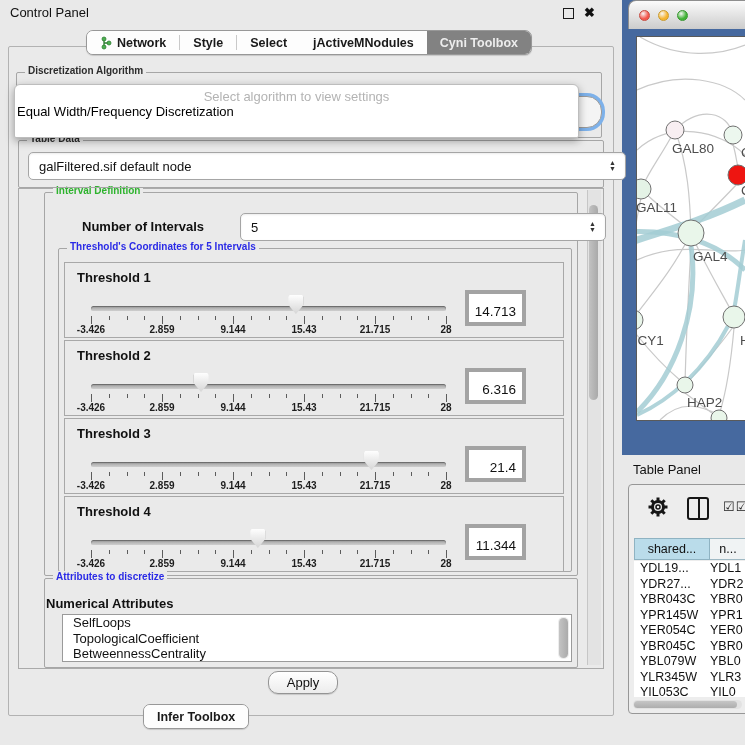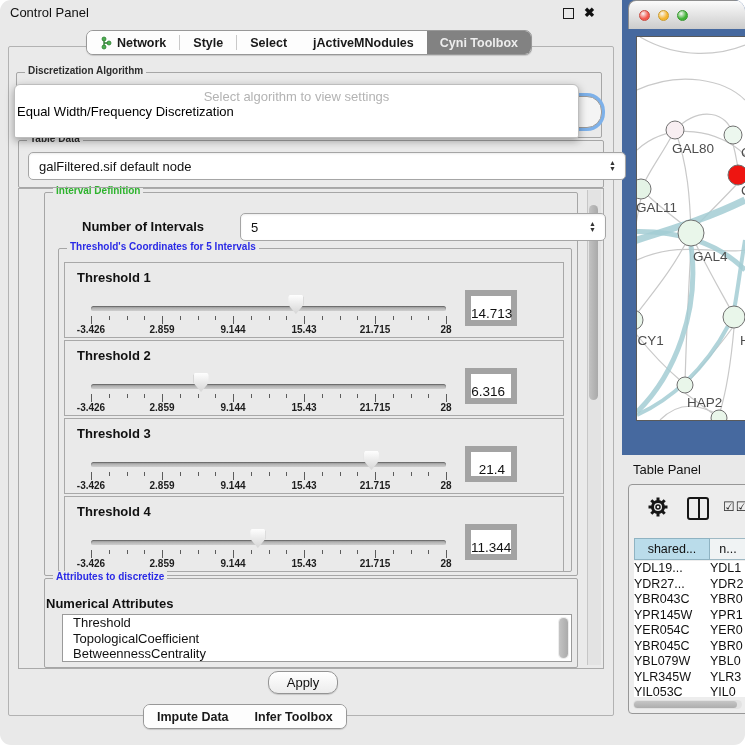--- a/index.html
+++ b/index.html
@@ -1,17 +1,17 @@
 <!DOCTYPE html>
 <html><head>
 <meta charset="utf-8">
 <style>
   html,body{margin:0;padding:0;}
   #root{position:relative;width:745px;height:745px;background:#e9e9e9;overflow:hidden;
-        font-family:"Liberation Sans",sans-serif;color:#111;border-radius:11px;}
+        font-family:"Liberation Sans",sans-serif;color:#111;}
   .abs{position:absolute;}
 
   
   #cp-titlebar{left:0;top:0;width:620px;height:26px;}
   #cp-title{left:10px;top:0;line-height:26px;font-size:13px;}
   #float-btn{left:563px;top:8px;width:9px;height:9px;border:1.5px solid #1a1a1a;background:transparent;}
   #close-btn{left:584px;top:5px;font-size:13px;font-weight:700;}
   #cp-outer{left:8px;top:46px;width:604px;height:668px;border:1px solid #b2b2b2;background:#eaeaea;border-radius:2px;}
 
   
@@ -67,21 +67,21 @@
   .thr-label{position:absolute;left:12px;top:7px;font-size:13px;font-weight:700;}
   .sl-track{position:absolute;left:26px;top:43px;width:355px;height:5px;border-radius:3px;
             background:linear-gradient(#9c9c9c,#cfcfcf);box-shadow:inset 0 1px 1px rgba(0,0,0,.35);}
   .sl-thumb{position:absolute;top:32px;width:15px;height:19px;
             clip-path:polygon(8% 0,92% 0,100% 10%,100% 52%,50% 100%,0 52%,0 10%);
             background:linear-gradient(#fefefe,#d6d6d6);filter:drop-shadow(0 0 1px #6f6f6f);}
   .tick{position:absolute;width:1px;background:#5c5c5c;}
   .tick.minor{top:53px;height:4px;}
   .tick.major{top:53px;height:8px;}
   .ticklab{position:absolute;top:61px;transform:translateX(-50%);font-size:10px;font-weight:700;color:#1d1d1d;}
-  .valuebox{position:absolute;left:400px;top:27px;width:52px;height:36px;background:#fff;border:6px solid #a3a3a3;
+  .valuebox{position:absolute;left:400px;top:27px;width:61px;height:36px;background:#fff;border:4px solid #a3a3a3;
             font-size:13.5px;line-height:36px;text-align:right;padding-right:6px;box-sizing:border-box;}
 
   
   #attr-group{left:44px;top:578px;width:532px;height:88px;}
   #attr-subtitle{left:46px;top:596px;font-size:13px;font-weight:700;}
   #attr-list{left:62px;top:614px;width:508px;height:46px;background:#fff;border:1px solid #9a9a9a;overflow:hidden;}
   .attr-item{font-size:13px;line-height:15.5px;padding-left:10px;white-space:nowrap;}
   #attr-scroll{position:absolute;right:2px;top:2px;width:11px;bottom:2px;background:#ededed;border-radius:5px;}
   #attr-thumb{position:absolute;left:1px;top:1px;width:9px;height:40px;border-radius:5px;
               background:linear-gradient(90deg,#c4c4c4,#ababab);}
@@ -106,21 +106,21 @@
   #gear-icon{position:absolute;left:18px;top:11px;}
   #split-icon{position:absolute;left:58px;top:12px;width:18px;height:19px;border:2px solid #161616;border-radius:3px;}
   #split-icon::before{content:"";position:absolute;left:48%;top:0;bottom:0;width:2px;background:#161616;}
   #tp-checks{position:absolute;left:94px;top:14px;font-size:13px;letter-spacing:1px;color:#1a1a1a;}
   #tp-header{position:absolute;left:5px;top:53px;right:0;height:22px;display:flex;font-size:12.5px;}
   #tp-h1{width:76px;background:#badcea;border:1px solid #8fb3c2;box-sizing:border-box;text-align:center;line-height:20px;}
   #tp-h2{flex:1;background:#f0f3f4;border-top:1px solid #9fb9c4;border-bottom:1px solid #9fb9c4;
          text-align:center;line-height:20px;}
   #tp-rows{position:absolute;left:5px;top:76px;right:0;bottom:16px;background:#fff;overflow:hidden;}
   .tp-row{display:flex;height:15.5px;font-size:12.5px;}
-  .tp-c1{width:76px;box-sizing:border-box;white-space:nowrap;overflow:hidden;}
+  .tp-c1{width:76px;padding-left:6px;box-sizing:border-box;white-space:nowrap;overflow:hidden;}
   .tp-c2{flex:1;white-space:nowrap;overflow:hidden;}
   #tp-hscroll{position:absolute;left:4px;right:4px;bottom:4px;height:9px;border-radius:5px;background:#e2e2e2;}
   #tp-hthumb{position:absolute;left:1px;top:1px;height:7px;width:103px;border-radius:4px;
              background:linear-gradient(#c6c6c6,#adadad);}
 </style>
 </head>
 <body>
 
 <div id="root">
 
@@ -332,35 +332,32 @@
         <div class="valuebox">11.344</div>
       </div>
     </div>
 
   <div class="abs group" id="attr-group">
     <span class="gtitle blue">Attributes to discretize</span>
   </div>
   <div class="abs" id="attr-subtitle">Numerical Attributes</div>
   <div class="abs" id="attr-list">
     <div id="attr-items">
-        <div class="attr-item">Threshold</div>
+        <div class="attr-item">SelfLoops</div>
         <div class="attr-item">TopologicalCoefficient</div>
         <div class="attr-item">BetweennessCentrality</div>
       </div>
     <div id="attr-scroll">
         <div id="attr-thumb"></div>
       </div>
   </div>
 
   <div class="abs" id="apply-btn">Apply</div>
 
   <div class="abs tabbar" id="bottom-tabbar">
-      <div class="tab">
-        <span>Impute Data</span>
-      </div>
       <div class="tab">
         <span>Infer Toolbox</span>
       </div>
     </div>
 
   <div class="abs" id="net-frame"></div>
   <div class="abs" id="net-titlebar">
       <span class="tl" style="left: 10px; background: radial-gradient(circle at 35% 30%, rgba(255, 255, 255, 0.69), rgb(244, 87, 78) 60%); border: 1px solid rgb(199, 74, 64);"></span>
       <span class="tl" style="left: 29px; background: radial-gradient(circle at 35% 30%, rgba(255, 255, 255, 0.69), rgb(246, 180, 46) 60%); border: 1px solid rgb(201, 154, 44);"></span>
       <span class="tl" style="left: 48px; background: radial-gradient(circle at 35% 30%, rgba(255, 255, 255, 0.69), rgb(65, 179, 54) 60%); border: 1px solid rgb(54, 150, 46);"></span>

